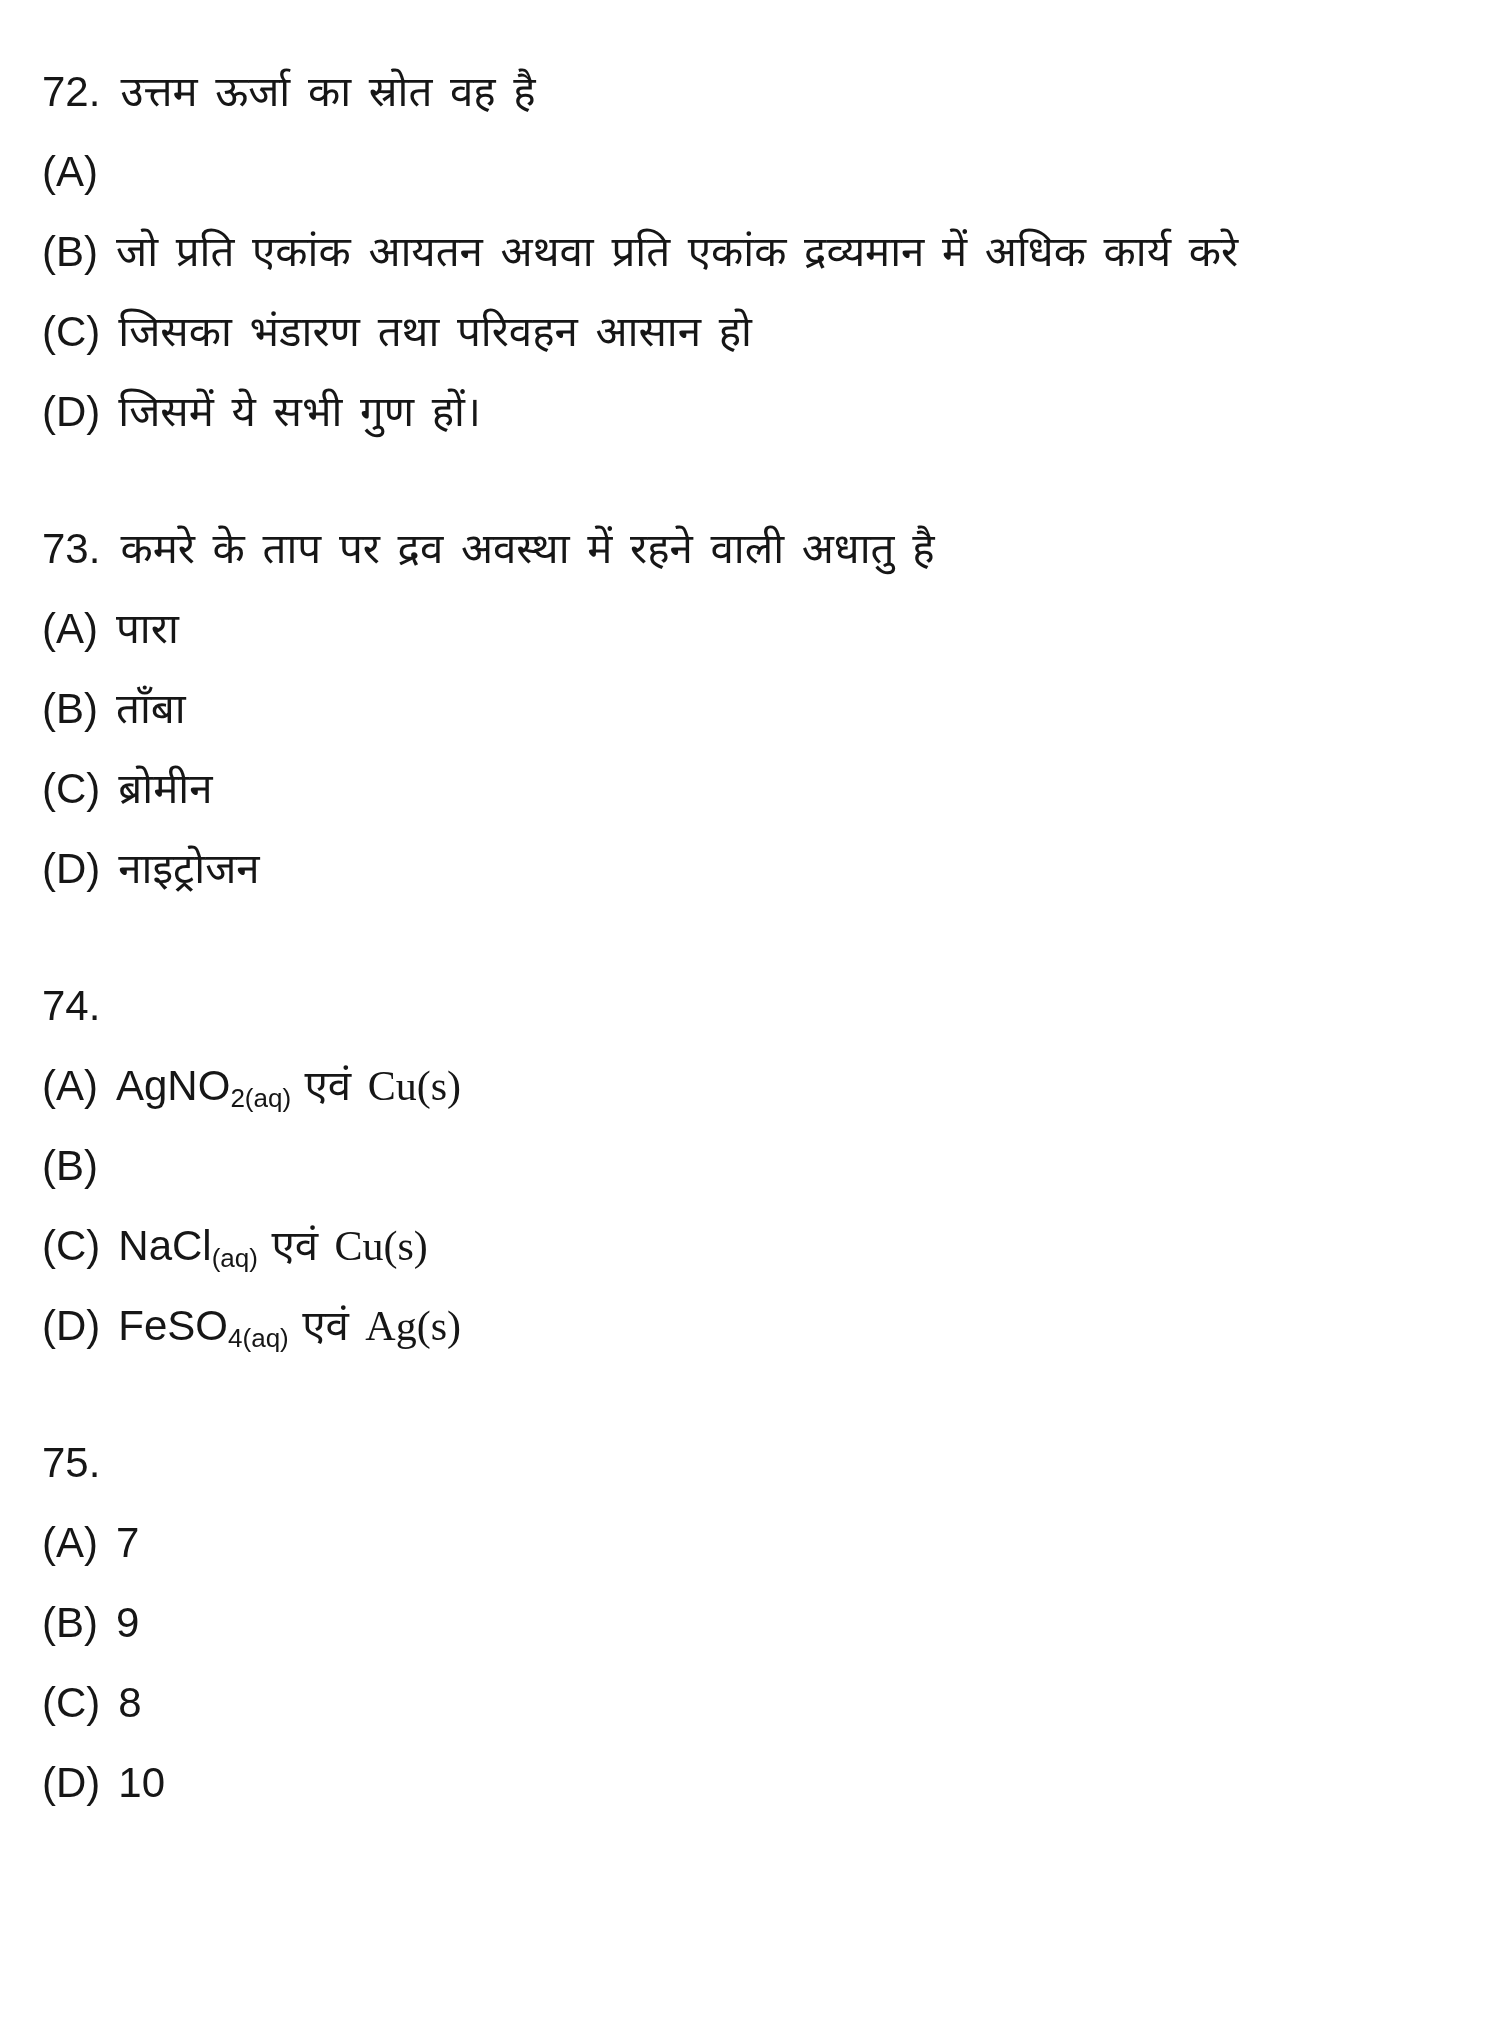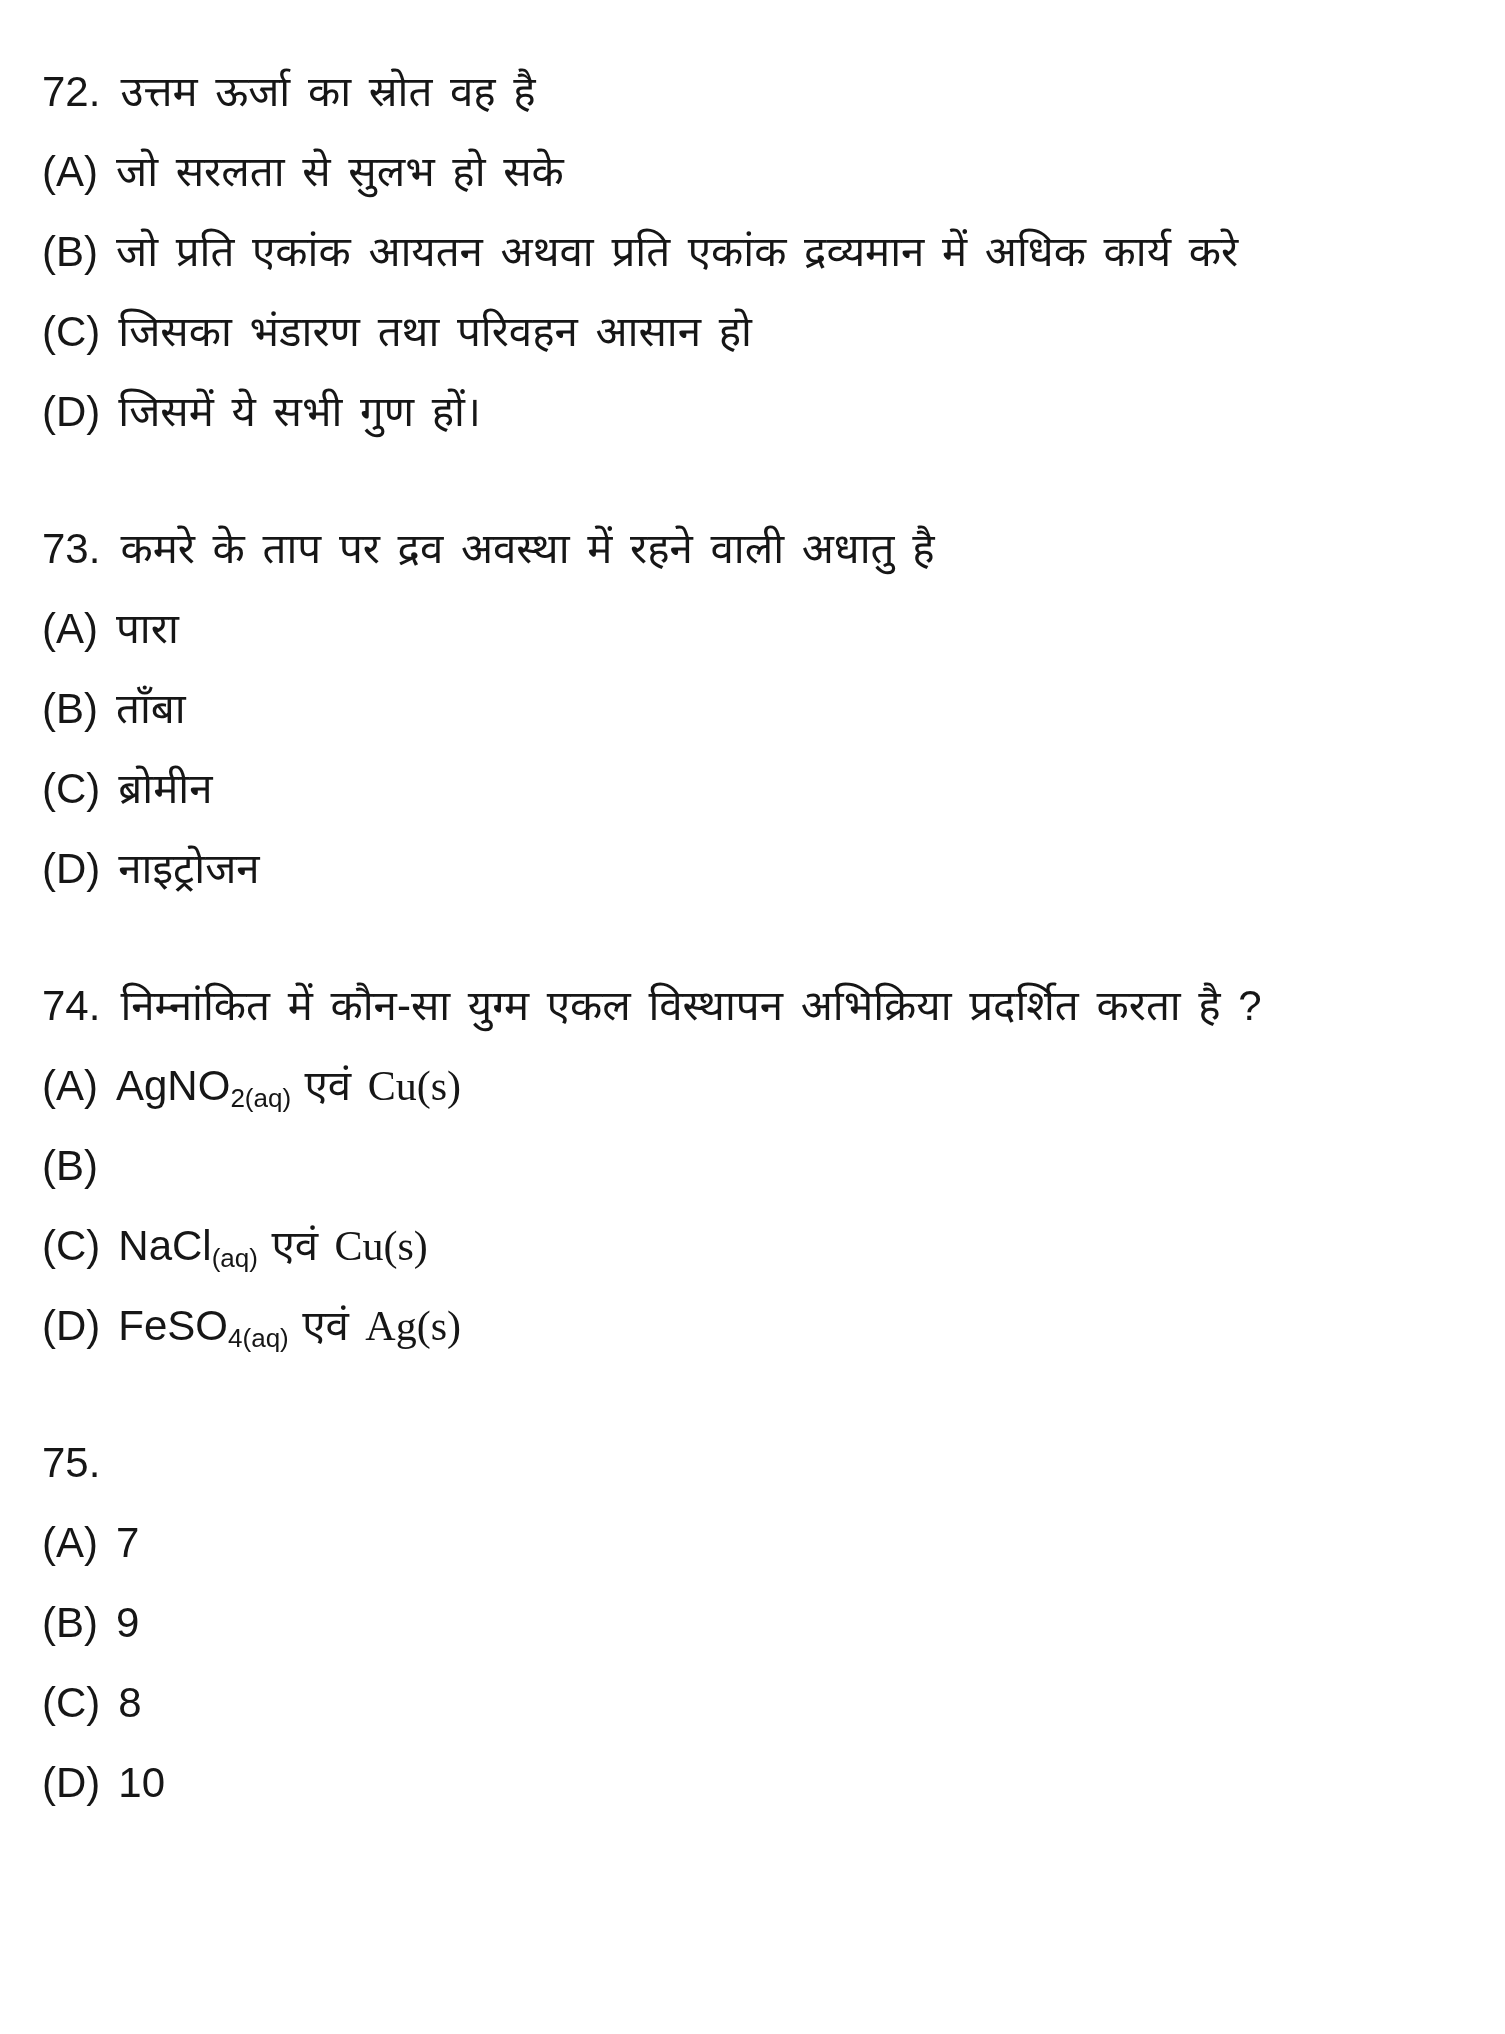--- a/index.html
+++ b/index.html
@@ -57,21 +57,20 @@
 
 <div class="page">
 
   <div class="question-block">
     <div class="line">
       <span class="qnum">72.</span>
       <span class="qtext">उत्तम ऊर्जा का स्रोत वह है</span>
     </div>
     <div class="line">
       <span class="olabel">(A)</span>
-      <span class="otext">जो सरलता से सुलभ हो सके</span>
     </div>
     <div class="line">
       <span class="olabel">(B)</span>
       <span class="otext">जो प्रति एकांक आयतन अथवा प्रति एकांक द्रव्यमान में अधिक कार्य करे</span>
     </div>
     <div class="line">
       <span class="olabel">(C)</span>
       <span class="otext">जिसका भंडारण तथा परिवहन आसान हो</span>
     </div>
     <div class="line">
@@ -99,21 +98,20 @@
     </div>
     <div class="line">
       <span class="olabel">(D)</span>
       <span class="otext">नाइट्रोजन</span>
     </div>
   </div>
 
   <div class="question-block">
     <div class="line">
       <span class="qnum">74.</span>
-      <span class="qtext">निम्नांकित में कौन-सा युग्म एकल विस्थापन अभिक्रिया प्रदर्शित करता है ?</span>
     </div>
     <div class="line">
       <span class="olabel">(A)</span>
       <span class="otext"><span>AgNO</span><sub class="chem-sub">2(aq)</sub><span class="chem-rest">एवं Cu(s)</span></span>
     </div>
     <div class="line">
       <span class="olabel">(B)</span>
     </div>
     <div class="line">
       <span class="olabel">(C)</span>

